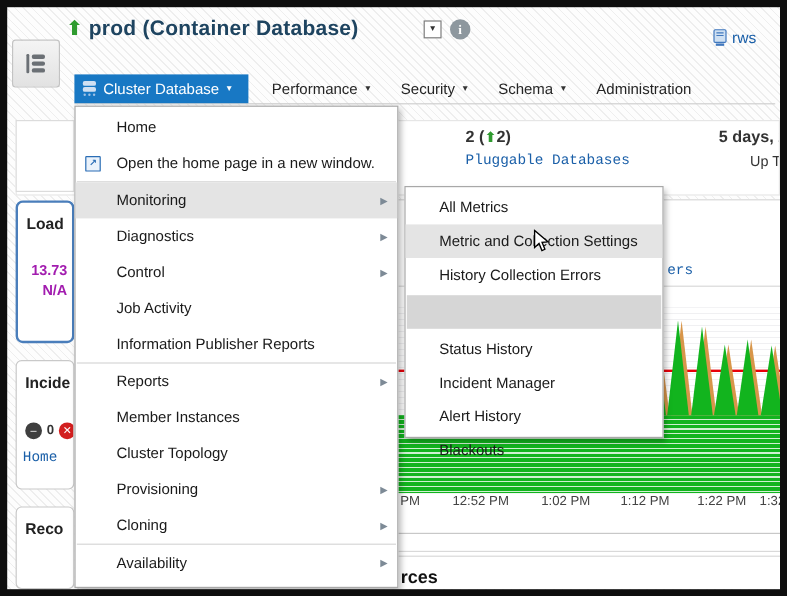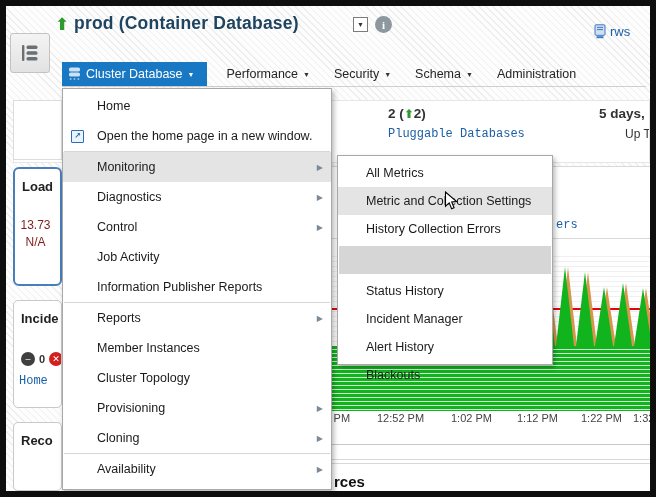--- a/index.html
+++ b/index.html
@@ -37,21 +37,21 @@
   .sum-val{position:absolute;font-size:13.5px;font-weight:bold;color:#333;white-space:nowrap;}
   .sum-lbl{position:absolute;font-size:12px;color:#333;white-space:nowrap;}
   .link{color:#1a5fa8;font-family:Liberation Mono, monospace;}
 
   
   .card{position:absolute;left:13px;width:49px;background:#fff;overflow:hidden;}
   #load-card{top:167px;height:119px;border:2px solid #4a7ebb;border-radius:6px;}
   #incidents-card{top:300px;height:108px;border:1px solid #c9c9c9;border-radius:5px;}
   #reco-card{top:422px;height:69px;border:1px solid #c9c9c9;border-radius:5px;}
   .card-title{font-size:13px;font-weight:bold;color:#222;white-space:nowrap;padding:10px 0 0 7px;}
-  .load-val{font-size:12px;font-weight:normal;color:#7f1d1d;text-align:center;padding-right:4px;white-space:nowrap;}
+  .load-val{font-size:12px;font-weight:bold;color:#a21caf;text-align:right;padding-right:4px;white-space:nowrap;}
   #load-v1{margin-top:24px;} #load-v2{margin-top:3px;}
   #inc-icons{display:flex;align-items:center;gap:2px;margin:26px 0 0 7px;}
   .badge{width:14px;height:14px;border-radius:50%;color:#fff;font-size:9px;display:flex;align-items:center;justify-content:center;flex:0 0 auto;}
   .badge.dark{background:#3f3f3f;} .badge.red{background:#d21f1f;}
   #inc-count{font-size:11px;font-weight:bold;color:#333;margin:0 2px;}
   #inc-link{font-size:12px;padding:8px 0 0 5px;white-space:nowrap;}
 
   
   #main-panel{position:absolute;left:66px;top:166px;width:584px;height:325px;background:#fff;border-top:1px solid #d8d8d8;overflow:hidden;}
   #ers-link{position:absolute;left:490px;top:51px;font-size:12px;}

